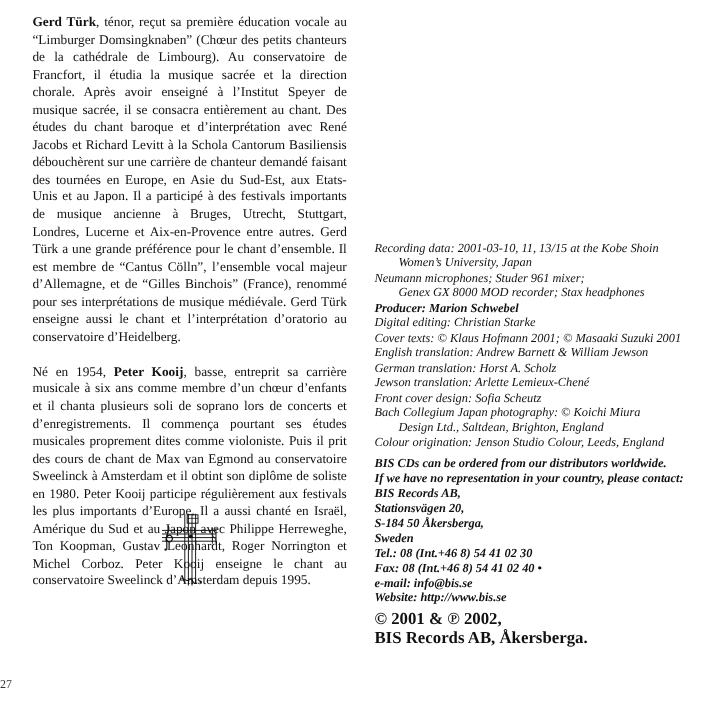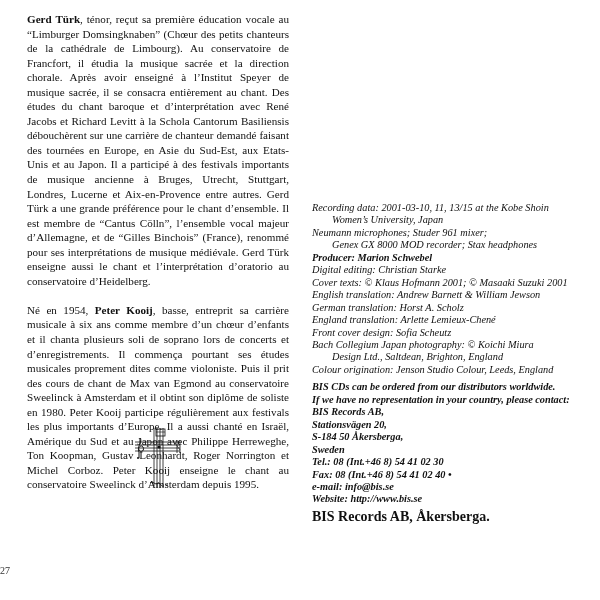--- a/index.html
+++ b/index.html
@@ -121,37 +121,38 @@
 <div class="col-right">
   <div class="line">Recording data: 2001-03-10, 11, 13/15 at the Kobe Shoin</div>
   <div class="line indent">Women’s University, Japan</div>
   <div class="line">Neumann microphones; Studer 961 mixer;</div>
   <div class="line indent">Genex GX 8000 MOD recorder; Stax headphones</div>
   <div class="line bold">Producer: Marion Schwebel</div>
   <div class="line">Digital editing: Christian Starke</div>
   <div class="line">Cover texts: © Klaus Hofmann 2001; © Masaaki Suzuki 2001</div>
   <div class="line">English translation: Andrew Barnett &amp; William Jewson</div>
   <div class="line">German translation: Horst A. Scholz</div>
-  <div class="line">England translation: Arlette Lemieux-Chené</div>
+  <div class="line">Jewson translation: Arlette Lemieux-Chené</div>
   <div class="line">Front cover design: Sofia Scheutz</div>
   <div class="line">Bach Collegium Japan photography: © Koichi Miura</div>
   <div class="line indent">Design Ltd., Saltdean, Brighton, England</div>
   <div class="line">Colour origination: Jenson Studio Colour, Leeds, England</div>
 
   <div class="contact">
     <div class="line">BIS CDs can be ordered from our distributors worldwide.</div>
     <div class="line">If we have no representation in your country, please contact:</div>
     <div class="line">BIS Records AB,</div>
     <div class="line">Stationsvägen 20,</div>
     <div class="line">S-184 50 Åkersberga,</div>
     <div class="line">Sweden</div>
     <div class="line">Tel.: 08 (Int.+46 8) 54 41 02 30</div>
     <div class="line">Fax: 08 (Int.+46 8) 54 41 02 40 •</div>
     <div class="line">e-mail: info@bis.se</div>
     <div class="line">Website: http://www.bis.se</div>
   </div>
 </div>
 
 <div class="copyright">
+  <div>© 2001 &amp; ℗ 2002,</div>
   <div>BIS Records AB, Åkersberga.</div>
 </div>
 
 <div class="page-number">27</div>
 
 </body></html>

